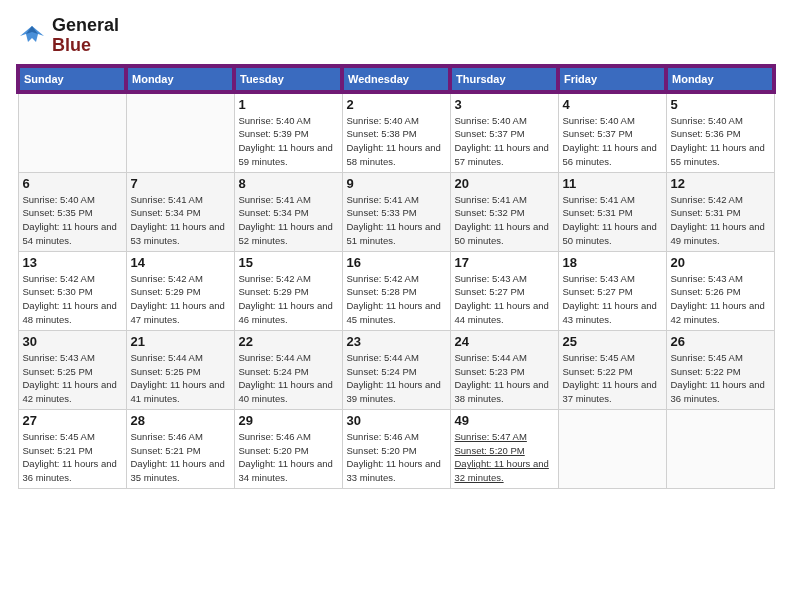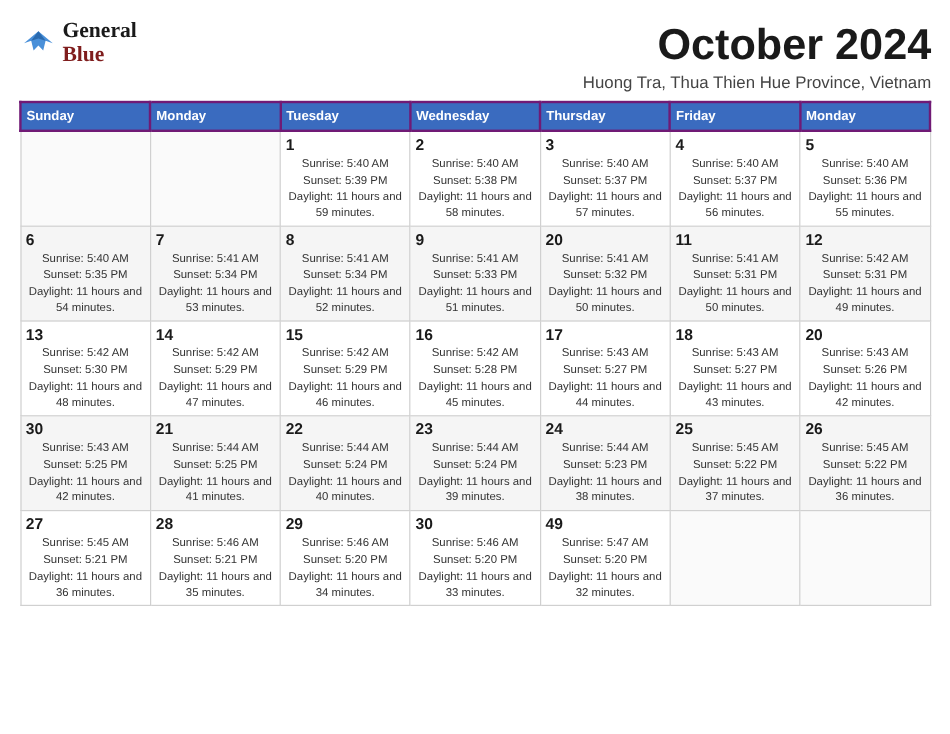--- a/index.html
+++ b/index.html
@@ -19,21 +19,20 @@
     .logo {
       display: flex;
       align-items: center;
       gap: 4px;
     }
     .logo-text {
       font-size: 18px;
       font-weight: bold;
       color: #1a1a1a;
       line-height: 1.1;
-      font-family: Liberation Serif, serif;
     }
     .logo-text span { color: #7f1d1d; }
     .logo-bird {
       width: 32px;
       height: 28px;
     }
     .title-block { text-align: right; }
     .month-title {
       font-size: 36px;
       font-weight: bold;
@@ -49,62 +48,57 @@
       border-collapse: collapse;
       font-size: 10px;
     }
     .calendar th {
       background: #3a6bbf;
       color: #fff;
       padding: 5px 4px;
       text-align: left;
       font-size: 11px;
       font-weight: bold;
-      border: 2px solid #701a75;
+      border: 4px solid #701a75;
     }
     .calendar td {
       border: 1px solid #d0d0d0;
       vertical-align: top;
       padding: 3px 4px;
       width: 108px;
       min-height: 80px;
       background: #fff;
     }
     .calendar tr:nth-child(even) td { background: #f5f5f5; }
     .day-number {
       font-size: 13px;
       font-weight: bold;
       color: #1a1a1a;
       margin-bottom: 2px;
     }
     .day-info {
       color: #333;
       font-size: 9.5px;
       line-height: 1.45;
-      text-align: center;
     }
     .empty { background: #fafafa !important; }
   </style>
 </head>
 <body>
 
 <div class="header">
   <div class="logo">
     <svg class="logo-bird" viewBox="0 0 32 28" xmlns="http://www.w3.org/2000/svg">
       <polygon points="16,4 28,14 22,12 20,20 16,16 12,20 10,12 4,14" fill="#4a90d9"></polygon>
       <polygon points="16,4 22,12 16,10 10,12" fill="#2a6aaf"></polygon>
     </svg>
     <div>
       <div class="logo-text" style="color:#1a1a1a;">General</div>
       <div class="logo-text"><span>Blue</span></div>
     </div>
-  </div>
-  <div class="title-block">
-    <div class="month-title">October 2024</div>
-    <div class="subtitle">Huong Tra, Thua Thien Hue Province, Vietnam</div>
   </div>
 </div>
 
 <table class="calendar">
   <thead>
     <tr>
       <th>Sunday</th>
       <th>Monday</th>
       <th>Tuesday</th>
       <th>Wednesday</th>
@@ -300,21 +294,21 @@
 Daylight: 11 hours and 34 minutes.</div>
         </td>
         <td>
           <div class="day-number">30</div>
           <div class="day-info" style="white-space: pre-line;">Sunrise: 5:46 AM
 Sunset: 5:20 PM
 Daylight: 11 hours and 33 minutes.</div>
         </td>
         <td>
           <div class="day-number">49</div>
-          <div class="day-info" style="white-space: pre-line;">Sunrise: 5:47 AM
+          <div class="day-info" style="white-space: pre-line; text-decoration: underline;">Sunrise: 5:47 AM
 Sunset: 5:20 PM
 Daylight: 11 hours and 32 minutes.</div>
         </td>
         <td class="empty"></td>
         <td class="empty"></td>
       </tr>
     </tbody>
 </table>
 
 </body></html>

